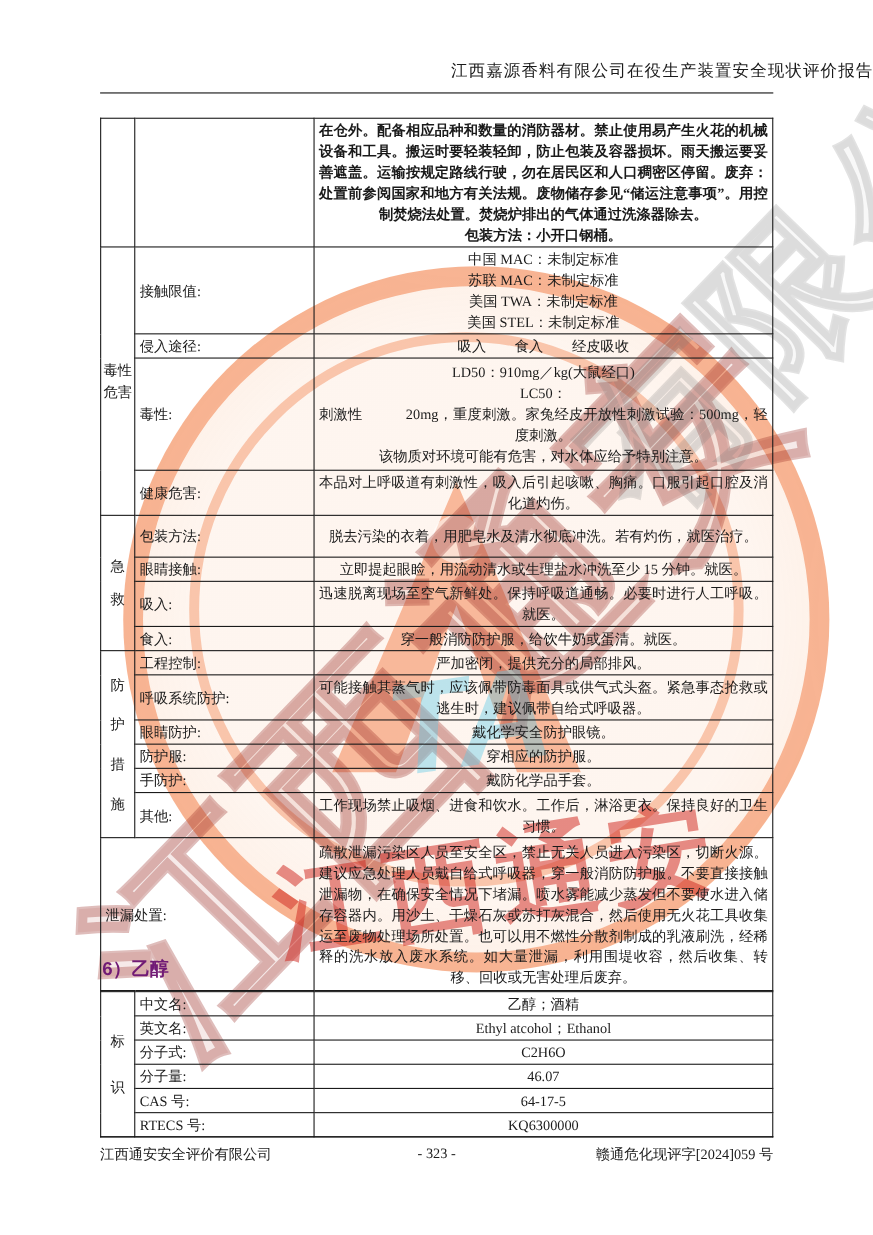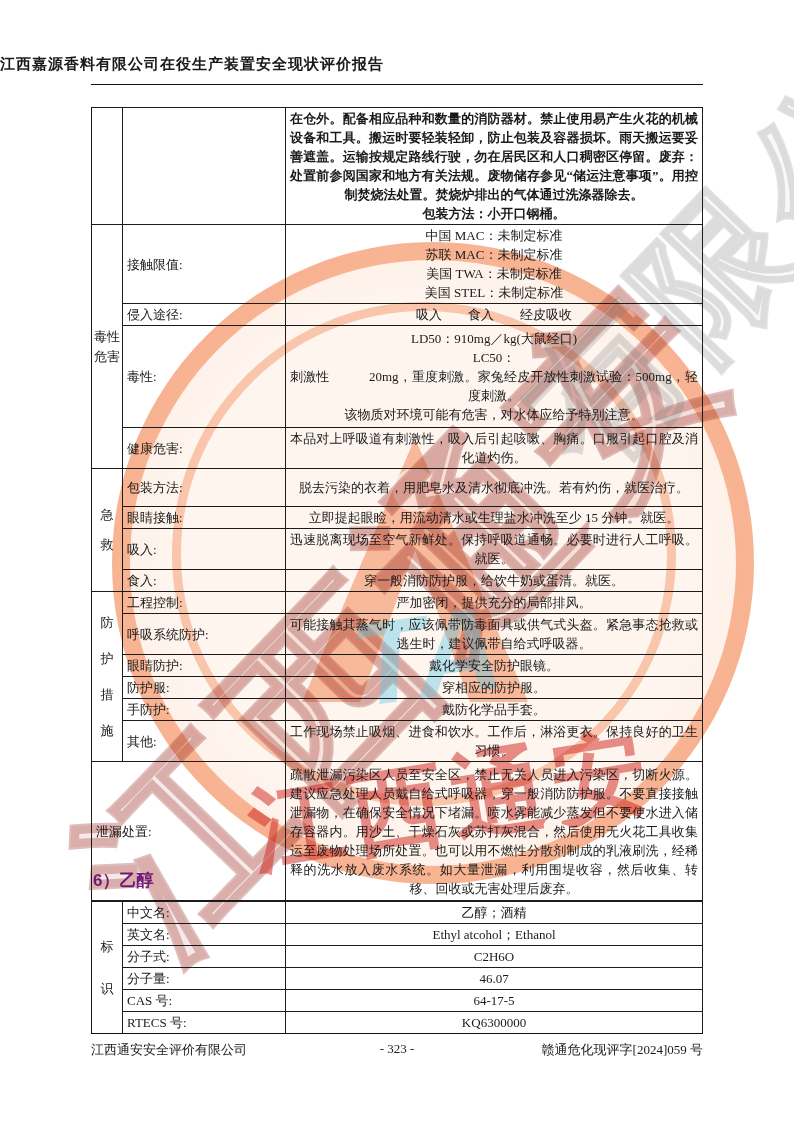--- a/index.html
+++ b/index.html
@@ -22,22 +22,22 @@
         color:rgba(165,45,40,0.10);-webkit-text-stroke:4px rgba(150,35,30,0.30);white-space:nowrap;}
   .wm-diag2{position:absolute;left:470px;top:140px;width:560px;height:200px;
         transform:rotate(-46deg);text-align:center;
         font-family:"Liberation Sans",sans-serif;font-weight:bold;font-size:150px;letter-spacing:8px;
         color:rgba(130,130,130,0.06);-webkit-text-stroke:3px rgba(125,125,125,0.22);white-space:nowrap;}
   .wm-red{position:absolute;left:248px;top:738px;font-family:"Liberation Sans",sans-serif;
         font-weight:bold;font-size:94px;letter-spacing:8px;color:rgba(208,40,32,0.52);
         transform:rotate(-9deg);white-space:nowrap;}
   
   #content{position:absolute;inset:0;z-index:1;}
-  .hdr-title{position:absolute;left:0;top:55px;width:794px;text-align:left;
-        font-size:15px;font-weight:700;letter-spacing:1px;}
+  .hdr-title{position:absolute;left:0;top:55px;width:794px;text-align:right;
+        font-size:15px;font-weight:400;letter-spacing:1px;}
   .hdr-rule{position:absolute;left:91px;top:84px;width:612px;height:0;border-top:1.5px solid #111;}
   table{border-collapse:collapse;table-layout:fixed;}
   .doc-table{position:absolute;left:91px;width:612px;}
   #t1{top:107px;}
   #t2{top:901px;}
   td{border:1px solid #1b1b1b;padding:1px 4px;vertical-align:middle;font-size:13px;line-height:19px;}
   col.c-g{width:31px;} col.c-l{width:163px;} col.c-c{width:417px;}
   .gcell{text-align:center;white-space:pre-line;padding:0;}
   .g-tox{line-height:20px;} .g-aid{line-height:30px;} .g-prot{line-height:36px;} .g-id{line-height:42px;}
   .lcell{}

